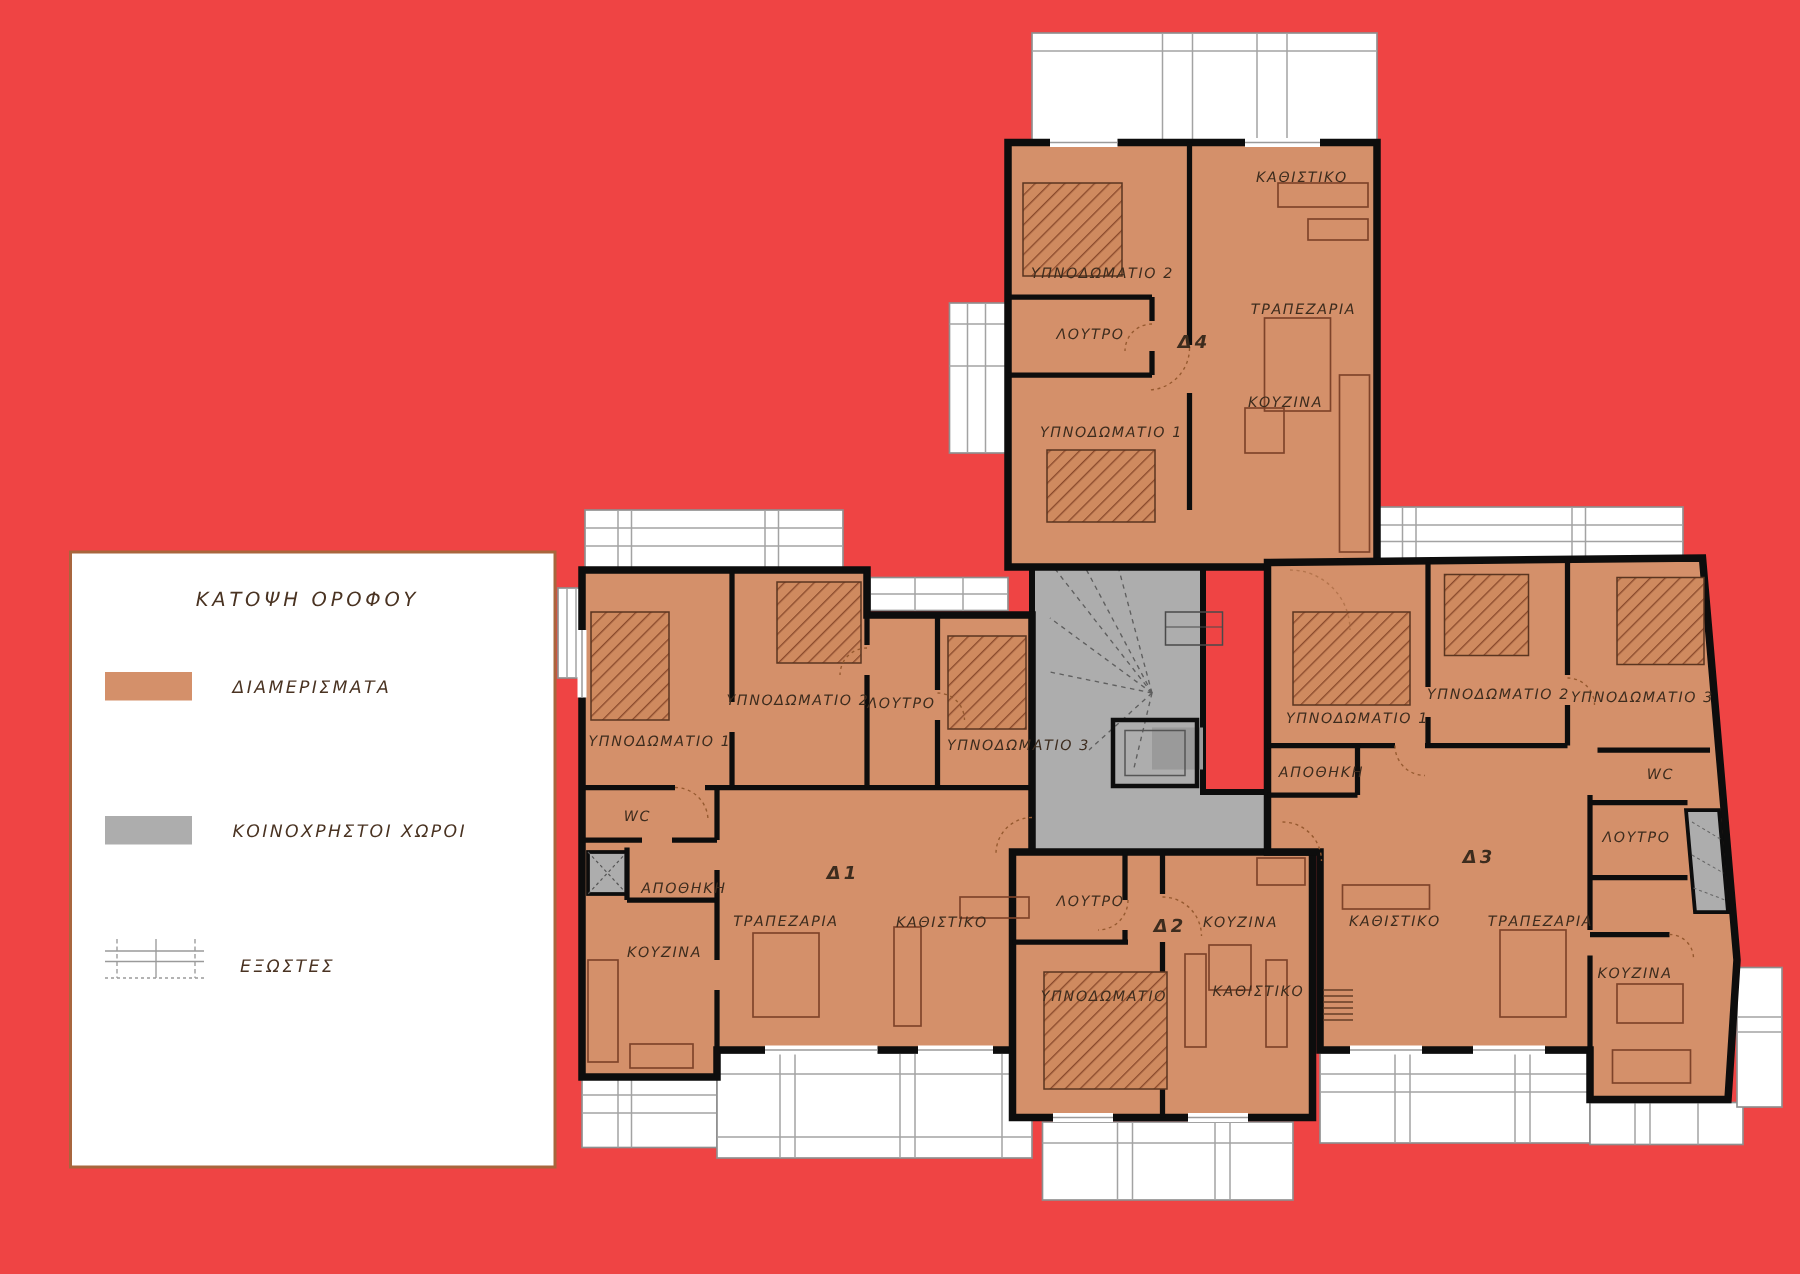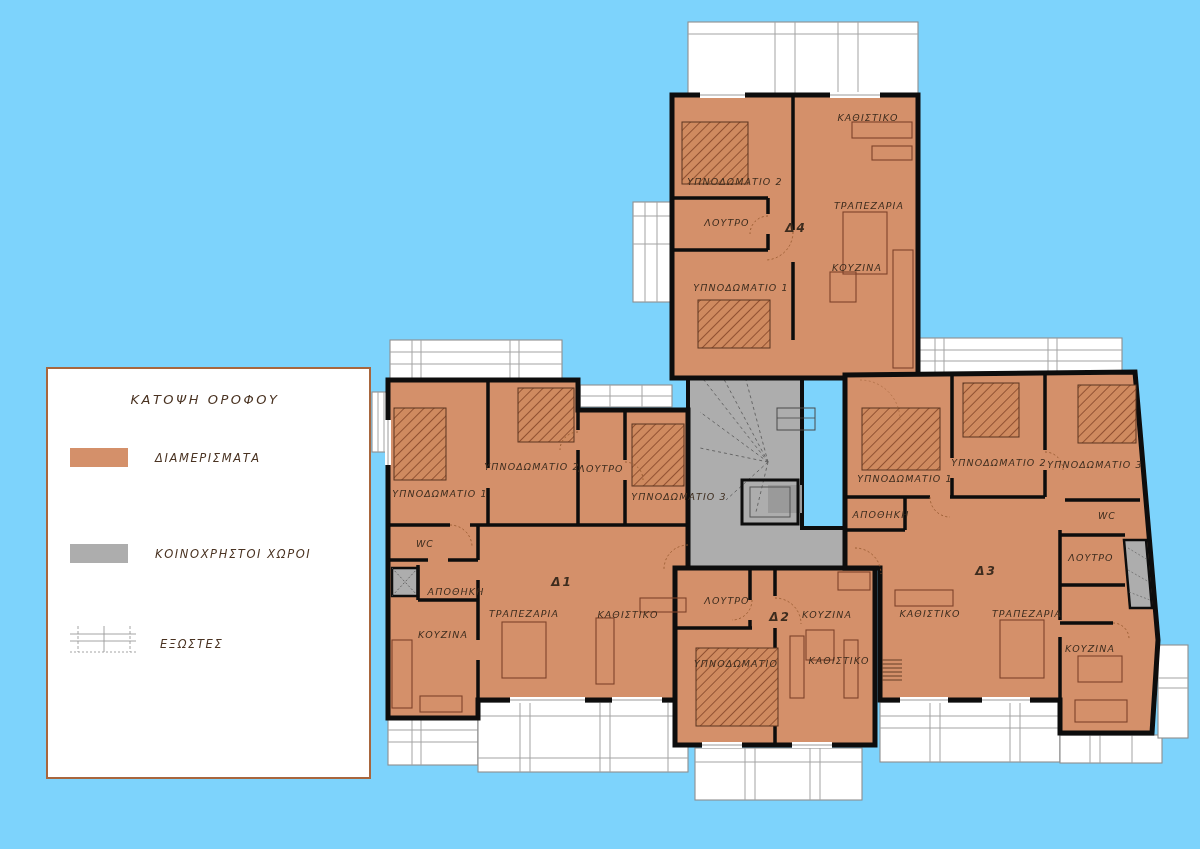--- a/index.html
+++ b/index.html
@@ -1,16 +1,16 @@
 <!DOCTYPE html>
 <html><head>
 <meta charset="utf-8">
 <style>
   html,body{margin:0;padding:0;background:#ffffff;}
-  .canvas{position:relative;width:1200px;height:849px;background:#7dd3fc;overflow:hidden;
+  .canvas{position:relative;width:1200px;height:849px;background:#ef4444;overflow:hidden;
           font-family:"DejaVu Sans","Liberation Sans",sans-serif;}
   svg text{font-family:"DejaVu Sans","Liberation Sans",sans-serif;font-style:italic;}
   .room-label{font-size:9.5px;letter-spacing:1.1px;fill:#3d2c1e;}
   .unit-label{font-size:12px;letter-spacing:2px;font-weight:600;fill:#3d2c1e;}
   .legend-title{font-size:13px;letter-spacing:2.5px;fill:#4a3322;}
   .legend-label{font-size:11.5px;letter-spacing:1.6px;fill:#4a3322;}
   .wall{stroke:#0d0d0d;fill:none;}
   .furn{stroke:#7e432a;stroke-width:1.1;fill:none;}
   .door{stroke:#95592f;stroke-width:0.9;fill:none;stroke-dasharray:2 2.4;}
   .bal{stroke:#a3a3a3;stroke-width:1;fill:none;}

